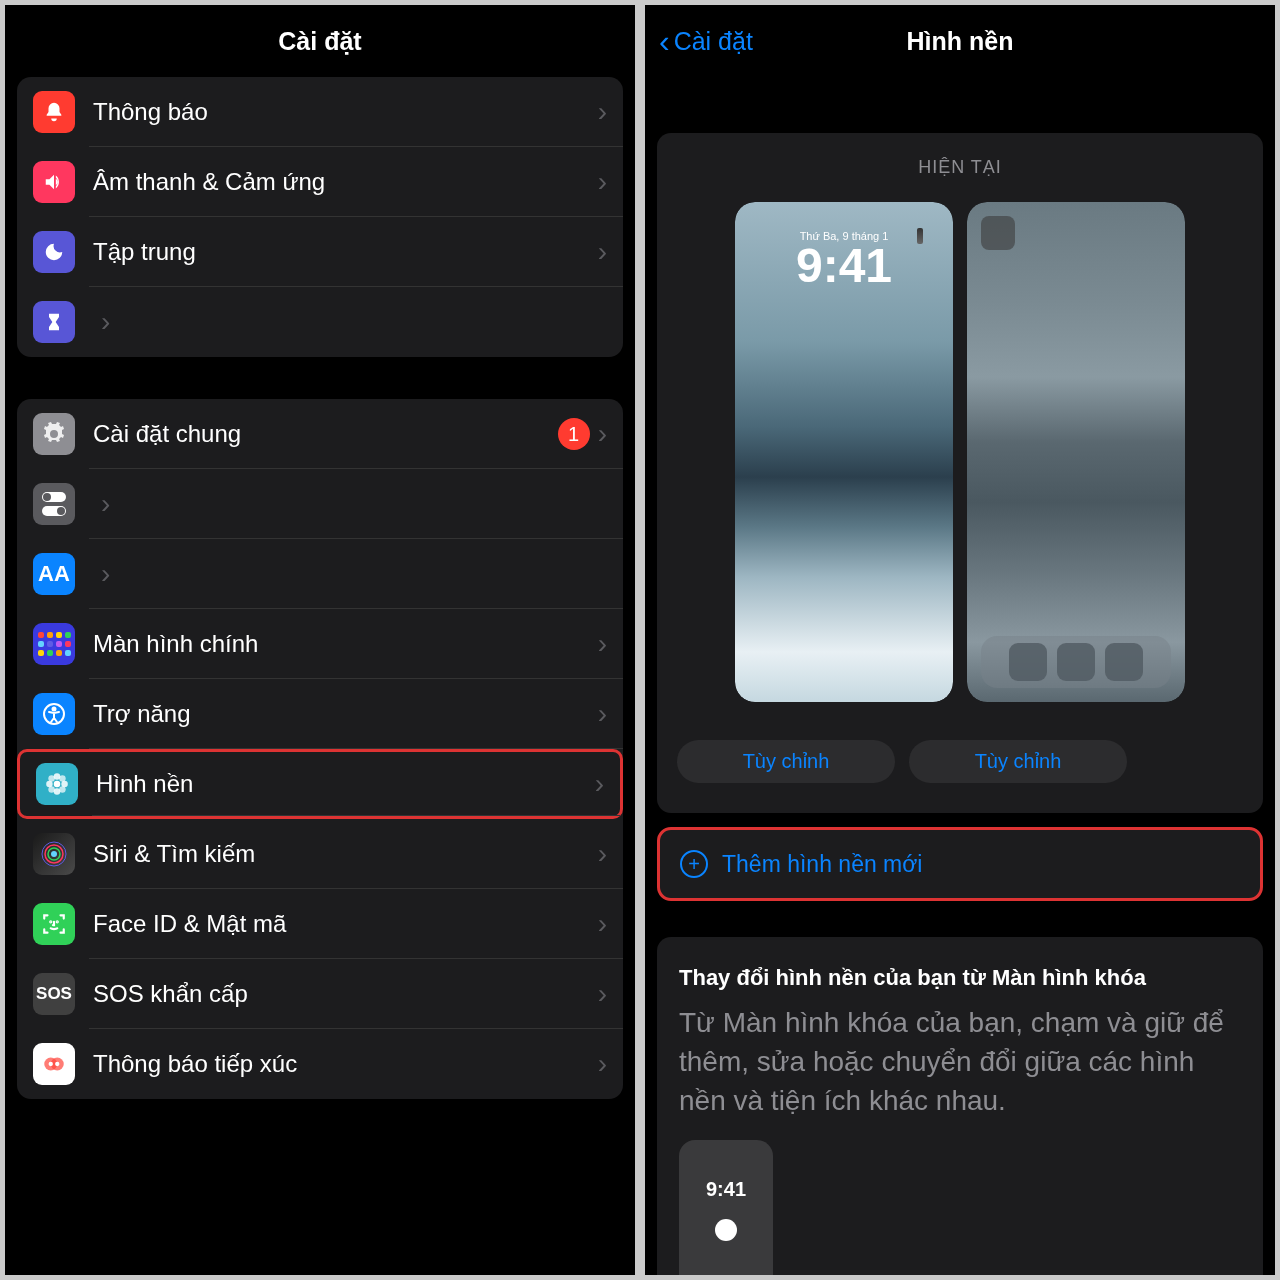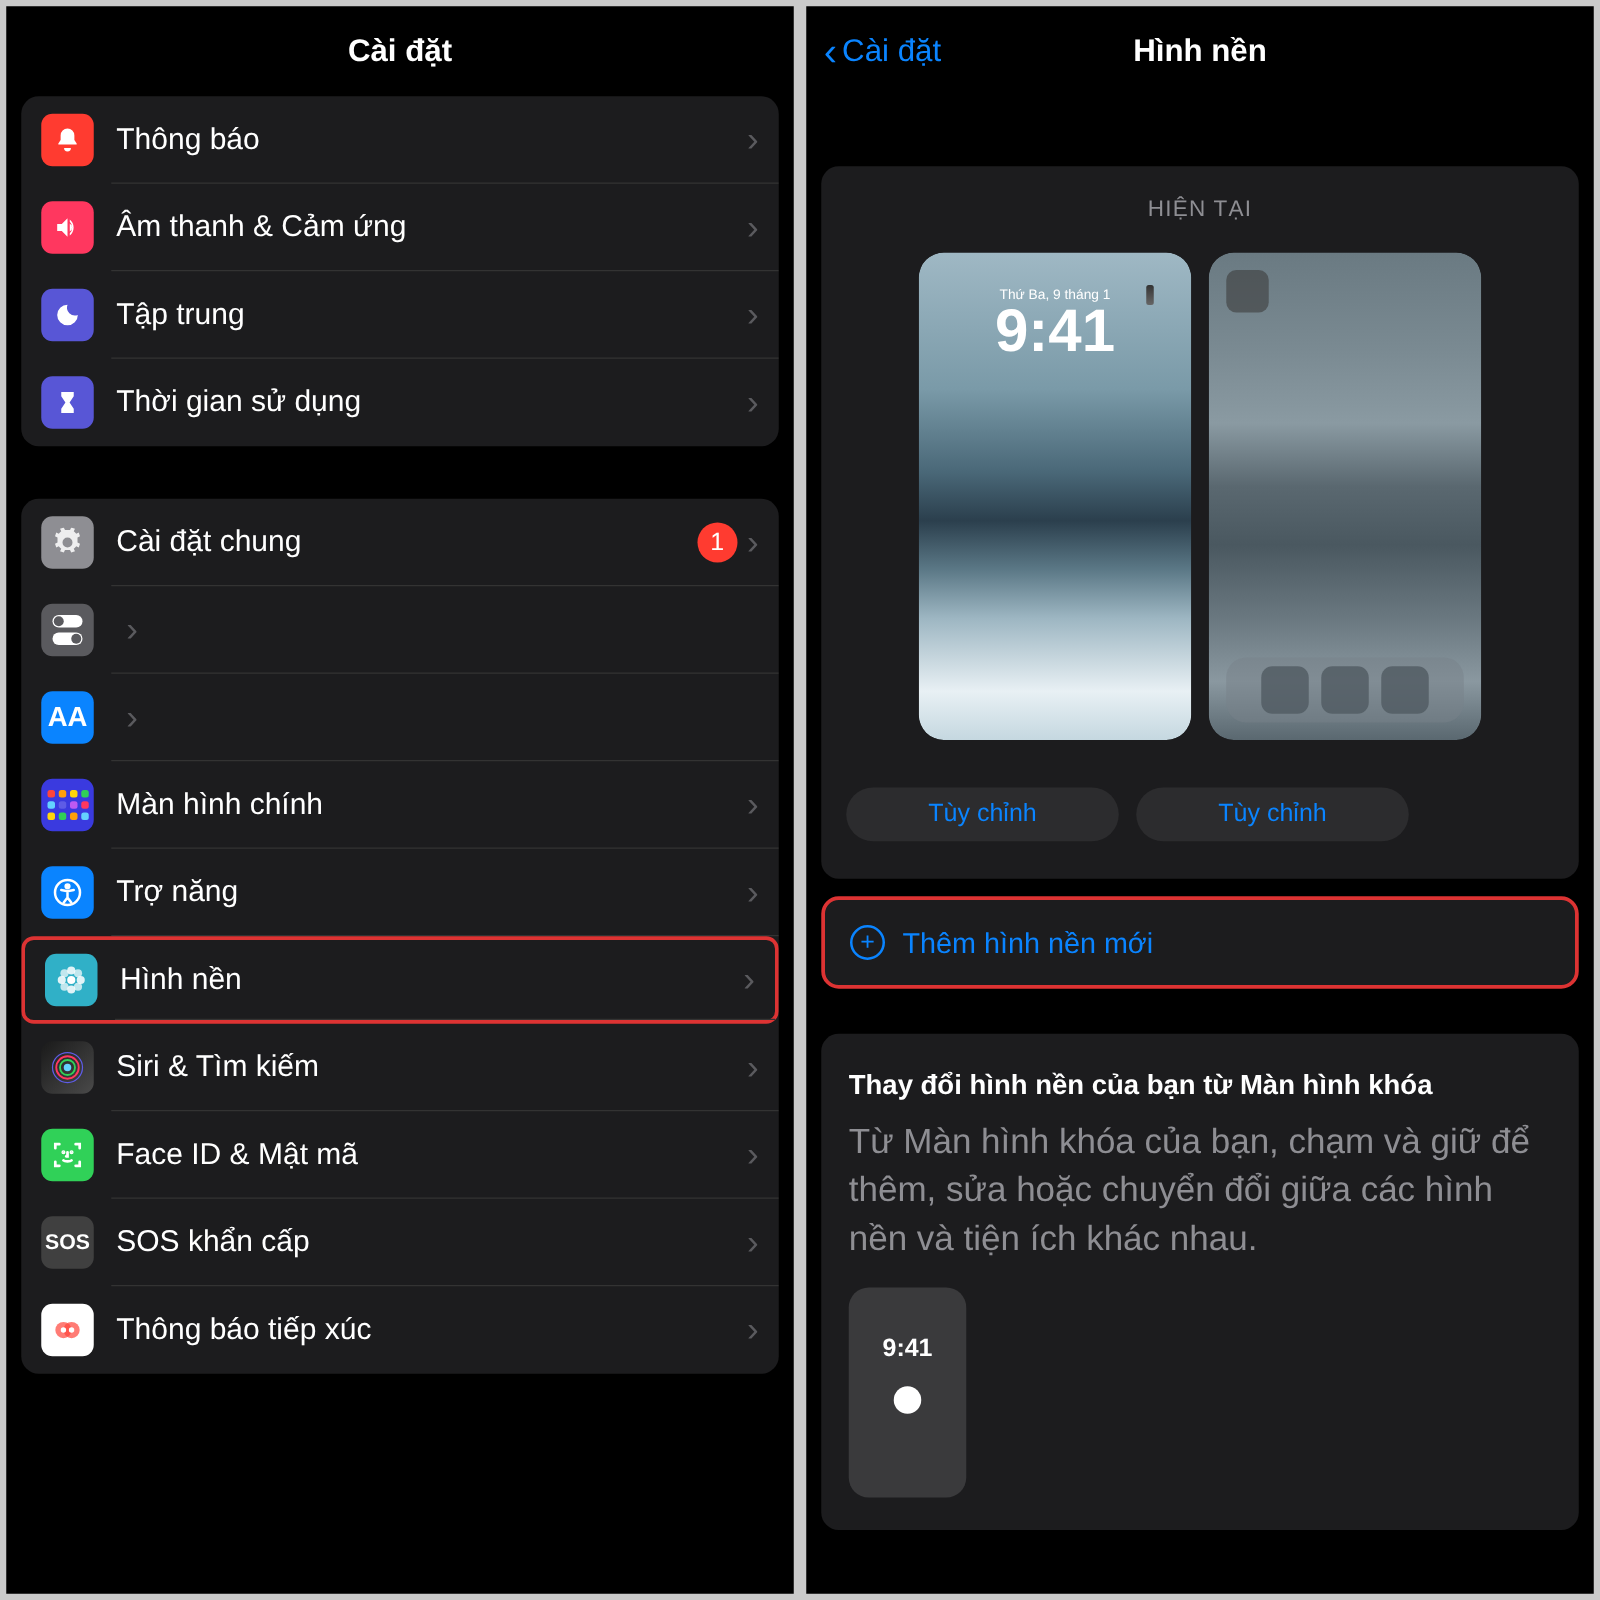--- a/index.html
+++ b/index.html
@@ -140,21 +140,21 @@
     .preview-card {
       width: 218px;
       border-radius: 20px;
       overflow: hidden;
       display: flex;
       flex-direction: column;
       align-items: center;
     }
     .preview-img {
       width: 218px;
-      height: 390px;
+      height: 500px;
       border-radius: 20px;
       position: relative;
       overflow: hidden;
       padding-left: 24px;
     }
     .ocean {
       background: linear-gradient(180deg, #9fb8c4 0%, #7a9aa8 28%, #4a6878 45%, #2b3f4d 55%, #5b7886 65%, #9db6c2 75%, #e8f0f4 90%, #c5d8e0 100%);
     }
     .blur-home {
       background: linear-gradient(180deg, #6a7a82 0%, #7a8a92 20%, #8a9aa2 35%, #5a6870 48%, #4a5860 60%, #6a7880 75%, #8a98a0 88%, #5a6870 100%);
@@ -324,21 +324,20 @@
       </div>
       <div class="item-label">Tập trung</div>
       <div class="chevron">›</div>
     </div>
     <div class="list-item">
       <div class="icon-box i-screentime">
         <svg width="20" height="24" viewBox="0 0 24 24" fill="#fff">
             <path d="M6 2h12v4l-4 6 4 6v4H6v-4l4-6-4-6V2z"></path>
           </svg>
       </div>
-      <div class="item-label">Thời gian sử dụng</div>
       <div class="chevron">›</div>
     </div>
   </div>
 
   <div class="list-group">
     <div class="list-item">
       <div class="icon-box i-general">
         <svg width="24" height="24" viewBox="0 0 24 24" fill="#fff">
             <path d="M12 8a4 4 0 1 0 0 8 4 4 0 0 0 0-8zm8 4l2 1-1 3-2-1a8 8 0 0 1-2 2l1 2-3 1-1-2h-4l-1 2-3-1 1-2a8 8 0 0 1-2-2l-2 1-1-3 2-1v-4l-2-1 1-3 2 1a8 8 0 0 1 2-2l-1-2 3-1 1 2h4l1-2 3 1-1 2a8 8 0 0 1 2 2l2-1 1 3-2 1z" opacity="0.85"></path>
           </svg>

